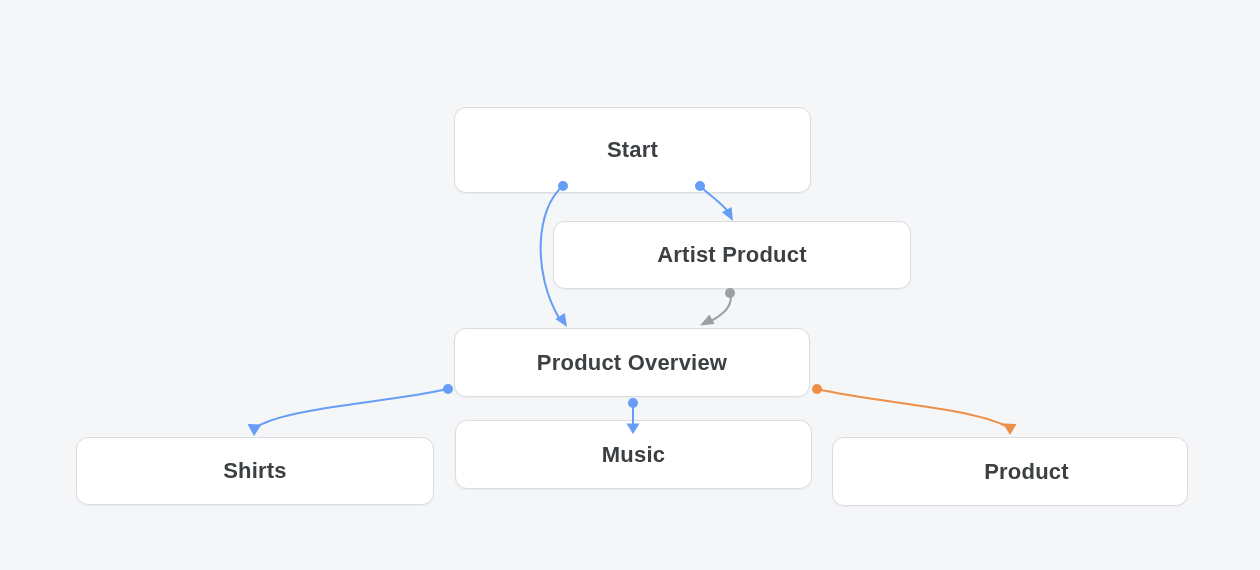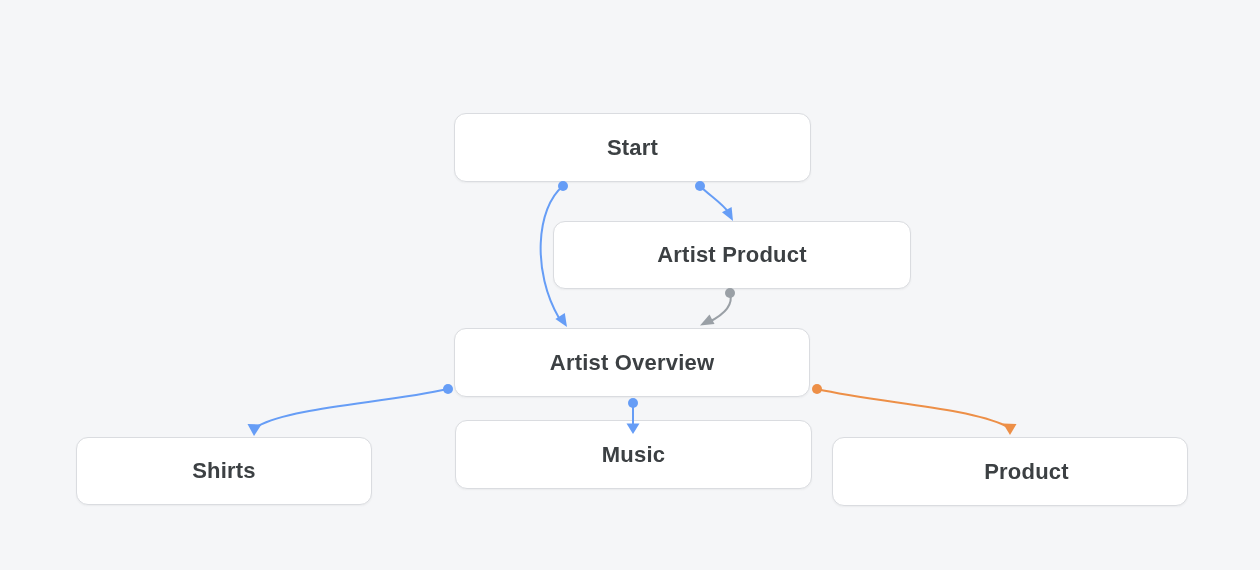--- a/index.html
+++ b/index.html
@@ -46,42 +46,42 @@
     cursor: pointer;
   }
   .node-label {
     font-size: 22px;
     font-weight: 600;
     letter-spacing: 0.2px;
     color: #3c4043;
     white-space: nowrap;
   }
   
-  .node-start            { left: 454px; top: 113px; width: 357px; height: 69px; }
+  .node-start            { left: 454px; top: 107px; width: 357px; height: 86px; }
   .node-artist-overview  { left: 553px; top: 221px; width: 358px; height: 68px; }
   .node-product-overview { left: 454px; top: 328px; width: 356px; height: 69px; }
-  .node-shirts           { left: 76px;  top: 437px; width: 296px; height: 68px; }
+  .node-shirts           { left: 76px;  top: 437px; width: 358px; height: 68px; }
   .node-music            { left: 455px; top: 420px; width: 357px; height: 69px; }
   .node-product          { left: 832px; top: 437px; width: 356px; height: 69px; padding-left: 33px; }
 </style>
 </head>
 <body style="background: rgb(245, 246, 248);">
 
 <div class="diagram-canvas">
 
   <div class="node node-start">
     <span class="node-label">Start</span>
   </div>
 
   <div class="node node-artist-overview">
     <span class="node-label">Artist Product</span>
   </div>
 
   <div class="node node-product-overview">
-    <span class="node-label">Artist Overview</span>
+    <span class="node-label">Product Overview</span>
   </div>
 
   <div class="node node-shirts">
     <span class="node-label">Shirts</span>
   </div>
 
   <div class="node node-music">
     <span class="node-label">Music</span>
   </div>
 

